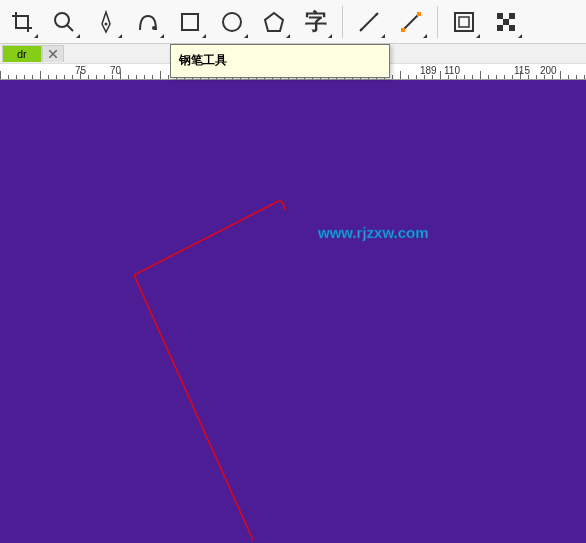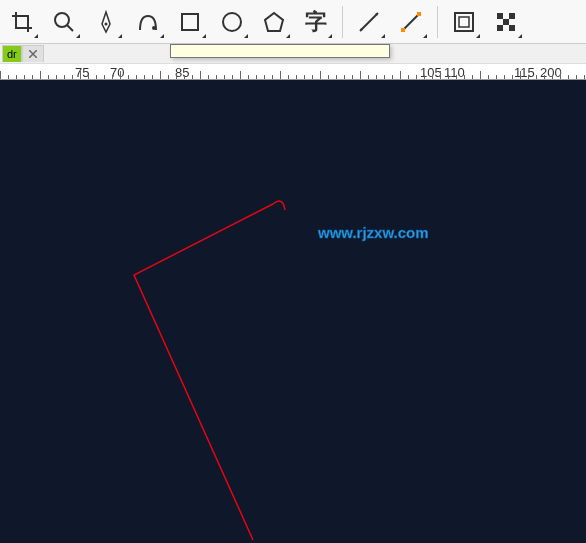--- a/index.html
+++ b/index.html
@@ -2,27 +2,27 @@
 <html><head>
 <meta charset="utf-8">
 <style>
 * { margin: 0; padding: 0; box-sizing: border-box; }
 body { font-family: "Microsoft YaHei", sans-serif; background: #fff; width: 586px; height: 543px; overflow: hidden; position: relative; }
 .toolbar { display: flex; align-items: center; height: 44px; background: #f8f8f8; border-bottom: 1px solid #ccc; padding: 2px; gap: 2px; }
 .tool-btn { width: 40px; height: 40px; display: flex; align-items: center; justify-content: center; border: 1px solid transparent; cursor: pointer; position: relative; }
 .tool-btn.dd::after { content: ''; position: absolute; bottom: 3px; right: 3px; width: 0; height: 0; border-left: 4px solid transparent; border-bottom: 4px solid #333; }
 .sep { width: 1px; height: 32px; background: #ccc; margin: 0 4px; }
 .filebar { height: 20px; background: #f0f0f0; display: flex; align-items: center; border-bottom: 1px solid #ddd; }
-.tab { padding: 2px 4px; font-size: 11px; background: #84cc16; border: 1px solid #ccc; border-bottom: none; margin-left: 2px; }
+.tab { padding: 2px 14px; font-size: 11px; background: #84cc16; border: 1px solid #ccc; border-bottom: none; margin-left: 2px; }
 .tab-x { padding: 2px 6px; font-size: 11px; background: #e0e0e0; border: 1px solid #ccc; border-bottom: none; cursor: pointer; }
-.ruler { height: 16px; background: #fff; border-bottom: 1px solid #999; position: relative; overflow: hidden; font-size: 13px; color: #333; }
+.ruler { height: 16px; background: #fff; border-bottom: 1px solid #999; position: relative; overflow: hidden; font-size: 10px; color: #333; }
 .ruler-mark { position: absolute; top: 1px; }
 .ruler .tick { position: absolute; bottom: 0; width: 1px; height: 4px; background: #666; }
 .ruler .tick.major { height: 8px; }
-.canvas { position: relative; width: 586px; height: 463px; background: #0f172a; }
+.canvas { position: relative; width: 586px; height: 463px; background: #4c1d95; }
 .tooltip { position: absolute; left: 170px; top: 44px; width: 220px; background: #ffffe1; border: 1px solid #767676; padding: 6px 8px; font-size: 12px; line-height: 1.5; box-shadow: 2px 2px 4px rgba(0,0,0,0.2); z-index: 10; }
 .tooltip .title { font-weight: bold; margin-bottom: 2px; }
 .watermark { position: absolute; left: 318px; top: 144px; font-size: 15px; font-weight: bold; color: #3399dd; -webkit-text-stroke: 0.5px #0066aa; font-family: Arial, sans-serif; }
 svg.drawing { position: absolute; left: 0; top: 0; }
 </style>
 </head>
 <body>
 
 <div class="toolbar">
   <div class="tool-btn dd">
@@ -104,21 +104,21 @@
     <svg width="8" height="8" viewBox="0 0 8 8">
         <path d="M0 0l8 8M8 0l-8 8" stroke="#666" stroke-width="1.5"></path>
       </svg>
   </div>
 </div>
 
 <div class="ruler" id="ruler">
     <span class="ruler-mark" style="left: 75px;">75</span>
     <span class="ruler-mark" style="left: 110px;">70</span>
     <span class="ruler-mark" style="left: 175px;">85</span>
-    <span class="ruler-mark" style="left: 420px;">105</span>
+    <span class="ruler-mark" style="left: 420px;">189</span>
     <span class="ruler-mark" style="left: 444px;">110</span>
     <span class="ruler-mark" style="left: 488px; margin-left: 26px;">115</span>
     <span class="ruler-mark" style="left: 540px;">200</span>
     <div class="tick major" style="left: 0px;"></div>
     <div class="tick" style="left: 8px;"></div>
     <div class="tick" style="left: 16px;"></div>
     <div class="tick" style="left: 24px;"></div>
     <div class="tick" style="left: 32px;"></div>
     <div class="tick major" style="left: 40px;"></div>
     <div class="tick" style="left: 48px;"></div>
@@ -192,13 +192,14 @@
   </div>
 
 <div class="canvas">
   <svg class="drawing" width="586" height="463">
     <path id="redpath" stroke-width="1.5" fill="none" d="M 273 124 Q 283 116 285 130 M 273 124 L 134 195 L 253 460" stroke="#e30613"></path>
   </svg>
   <div class="watermark">www.rjzxw.com</div>
 </div>
 
 <div class="tooltip">
+  <div class="title">钢笔工具</div>
 </div>
 
 </body></html>

